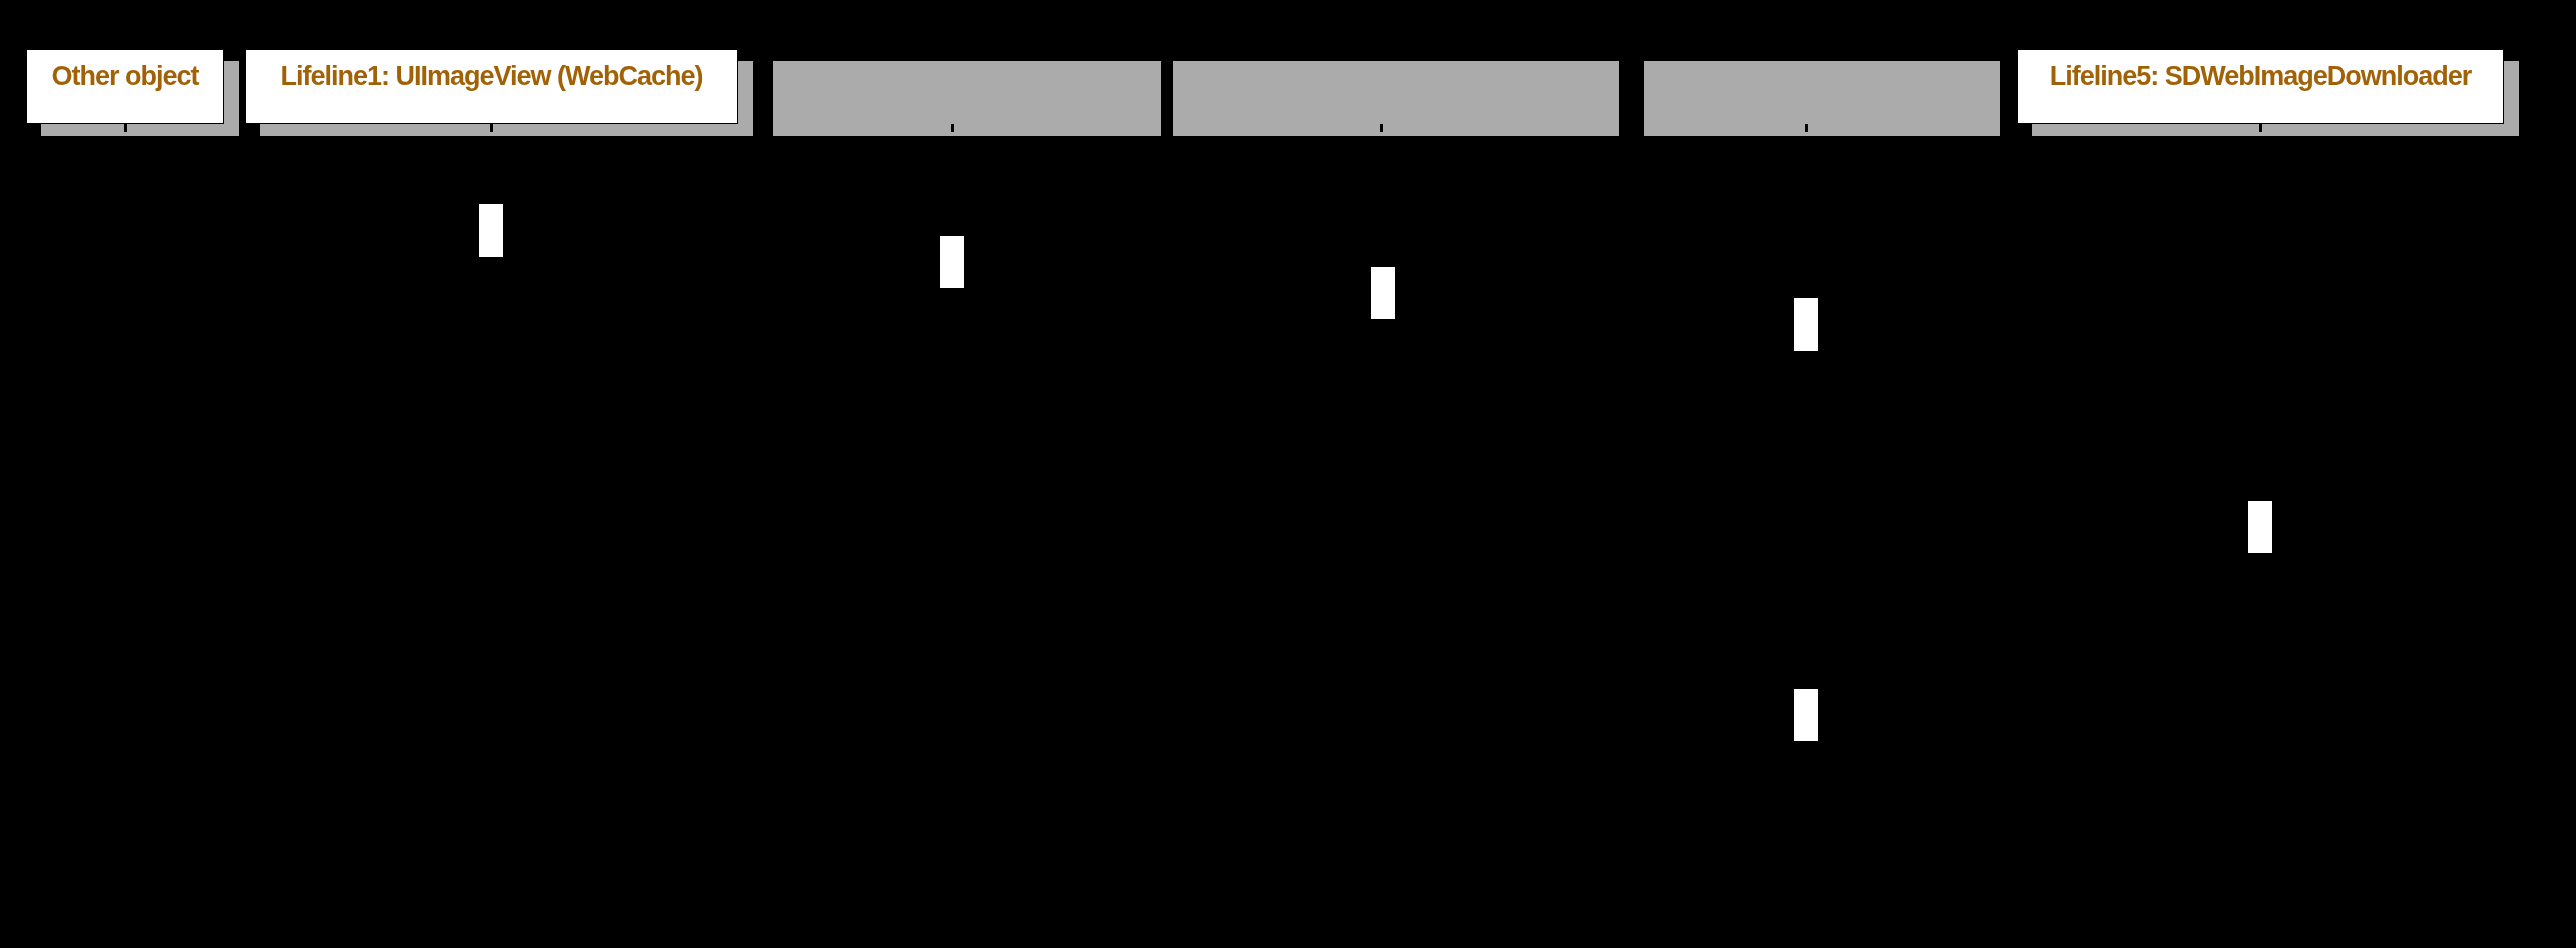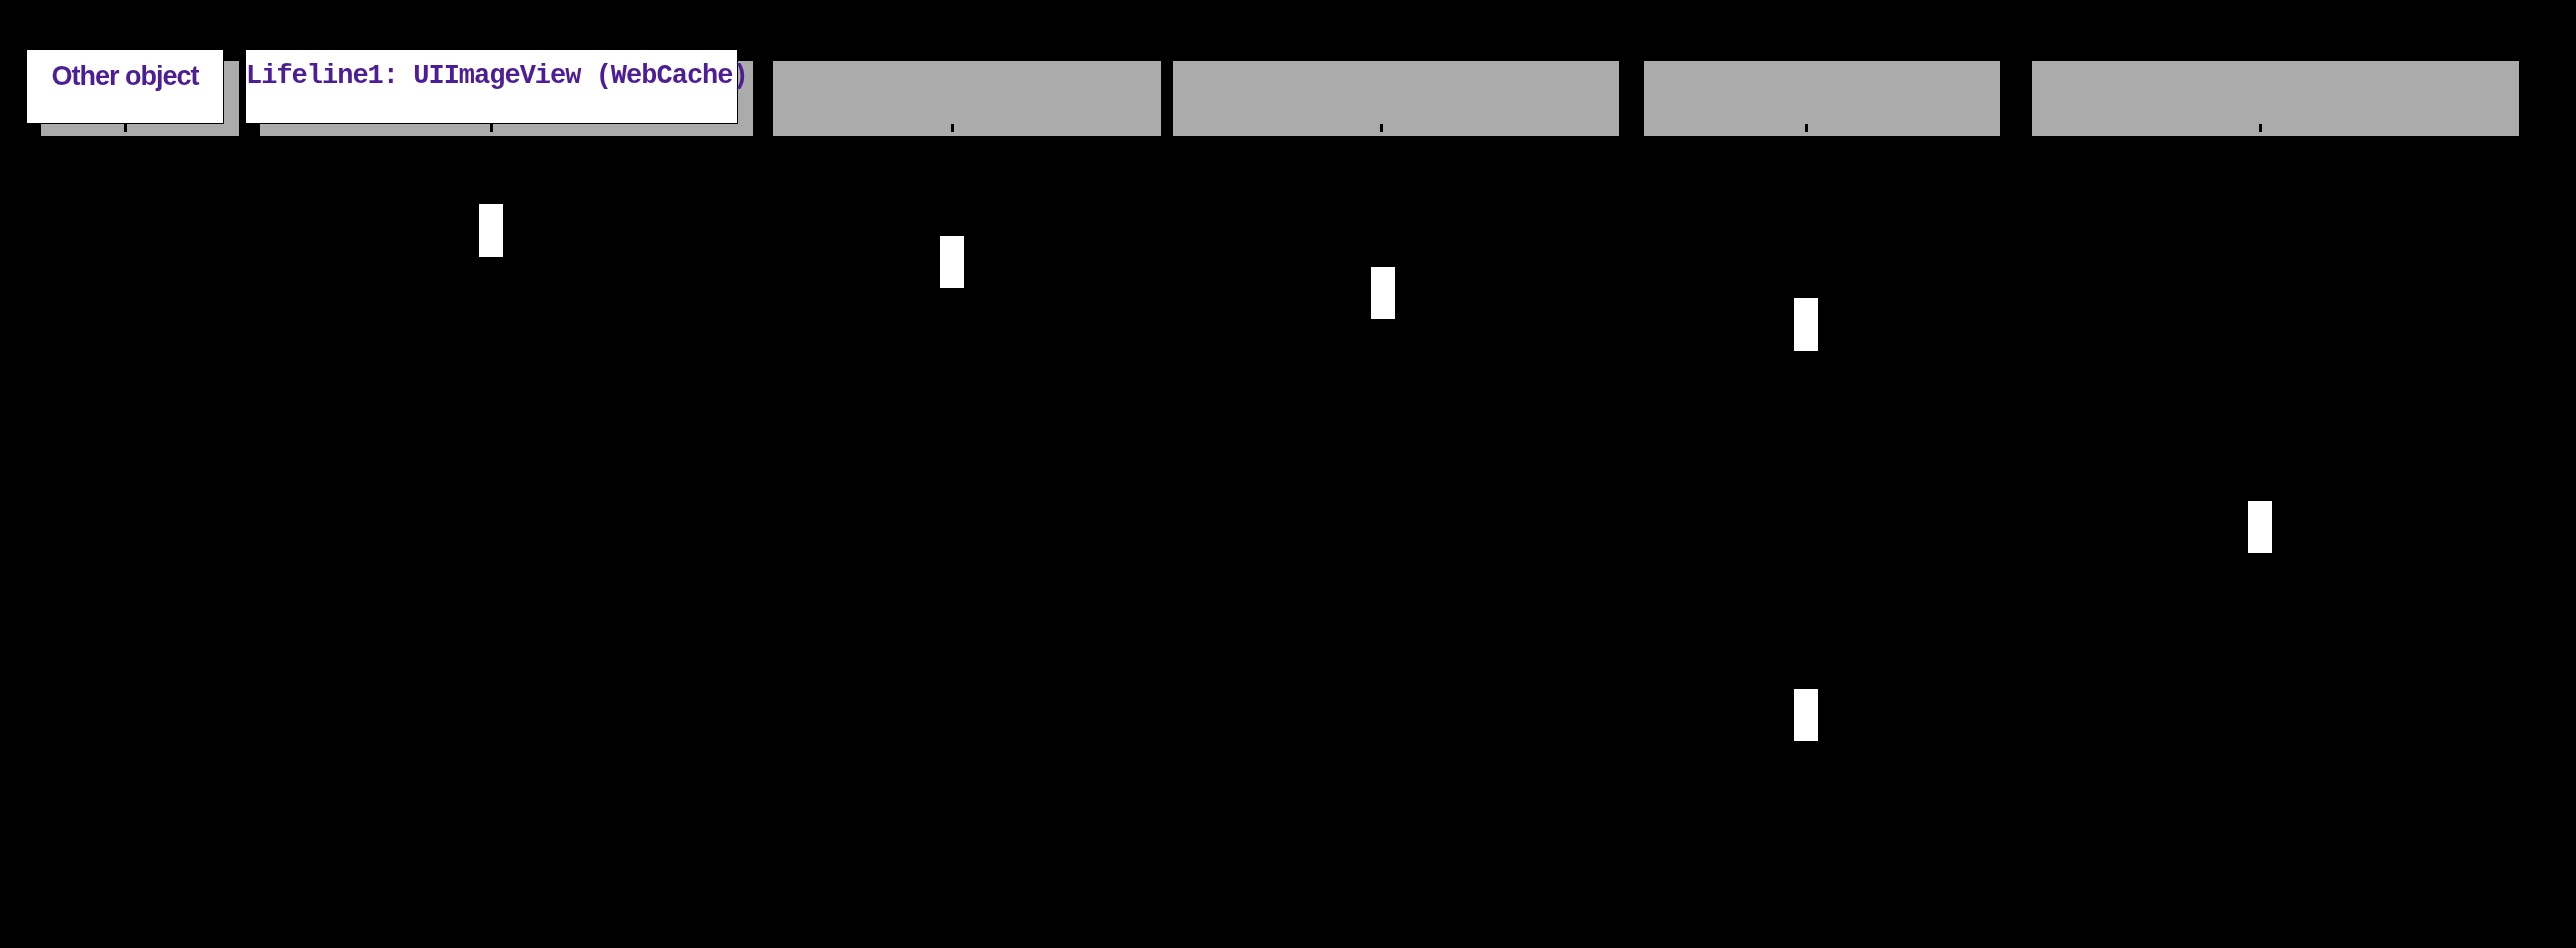--- a/index.html
+++ b/index.html
@@ -39,21 +39,21 @@
     border: 1.9px solid #000000;
     z-index: 3;
     text-align: center;
   }
   .head-label {
     display: block;
     padding-top: 10.7px;
     font-weight: bold;
     font-size: 27px;
     letter-spacing: -1px;
-    color: #4c1d95;
+    color: #a16207;
     white-space: nowrap;
   }
   .activation {
     position: absolute;
     width: 24px;
     background: #ffffff;
     z-index: 4;
   }
 </style>
 </head>
@@ -62,35 +62,38 @@
 <div id="canvas">
 
   <div class="head-shadow" style="left:41px; width:198px;"></div>
   <div class="lifeline-line" style="left:124px;"></div>
   <div class="head-box" style="left:26px; width:198px;">
     <span class="head-label">Other object</span>
   </div>
 
   <div class="head-shadow" style="left:260px; width:493px;"></div>
   <div class="lifeline-line" style="left:490px;"></div>
-  <div class="head-box" style="left:245px; width:493px;font-family:Liberation Mono, monospace;">
+  <div class="head-box" style="left:245px; width:493px;">
     <span class="head-label">Lifeline1: UIImageView (WebCache)</span>
   </div>
 
   <div class="head-shadow" style="left:773px; width:388px;"></div>
   <div class="lifeline-line" style="left:951px;"></div>
 
   <div class="head-shadow" style="left:1173px; width:446px;"></div>
   <div class="lifeline-line" style="left:1380px;"></div>
 
   <div class="head-shadow" style="left:1644px; width:356px;"></div>
   <div class="lifeline-line" style="left:1805px;"></div>
 
   <div class="head-shadow" style="left:2032px; width:487px;"></div>
   <div class="lifeline-line" style="left:2259px;"></div>
+  <div class="head-box" style="left:2017px; width:487px;">
+    <span class="head-label">Lifeline5: SDWebImageDownloader</span>
+  </div>
 
   <div class="activation" style="left:479px; top:204px; height:53px;"></div>
   <div class="activation" style="left:940px; top:236px; height:52px;"></div>
   <div class="activation" style="left:1371px; top:267px; height:52px;"></div>
   <div class="activation" style="left:1794px; top:298px; height:53px;"></div>
   <div class="activation" style="left:2248px; top:501px; height:52px;"></div>
   <div class="activation" style="left:1794px; top:689px; height:52px;"></div>
 
 </div>
 

